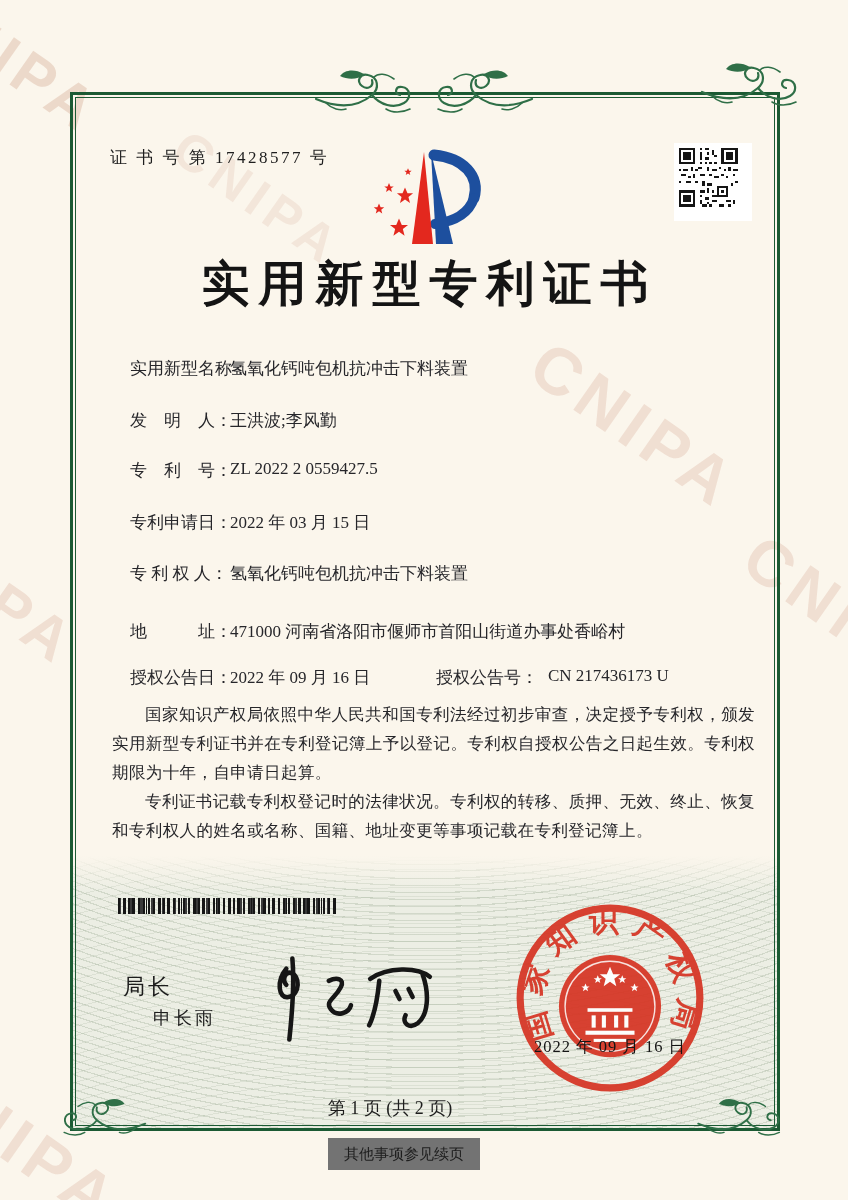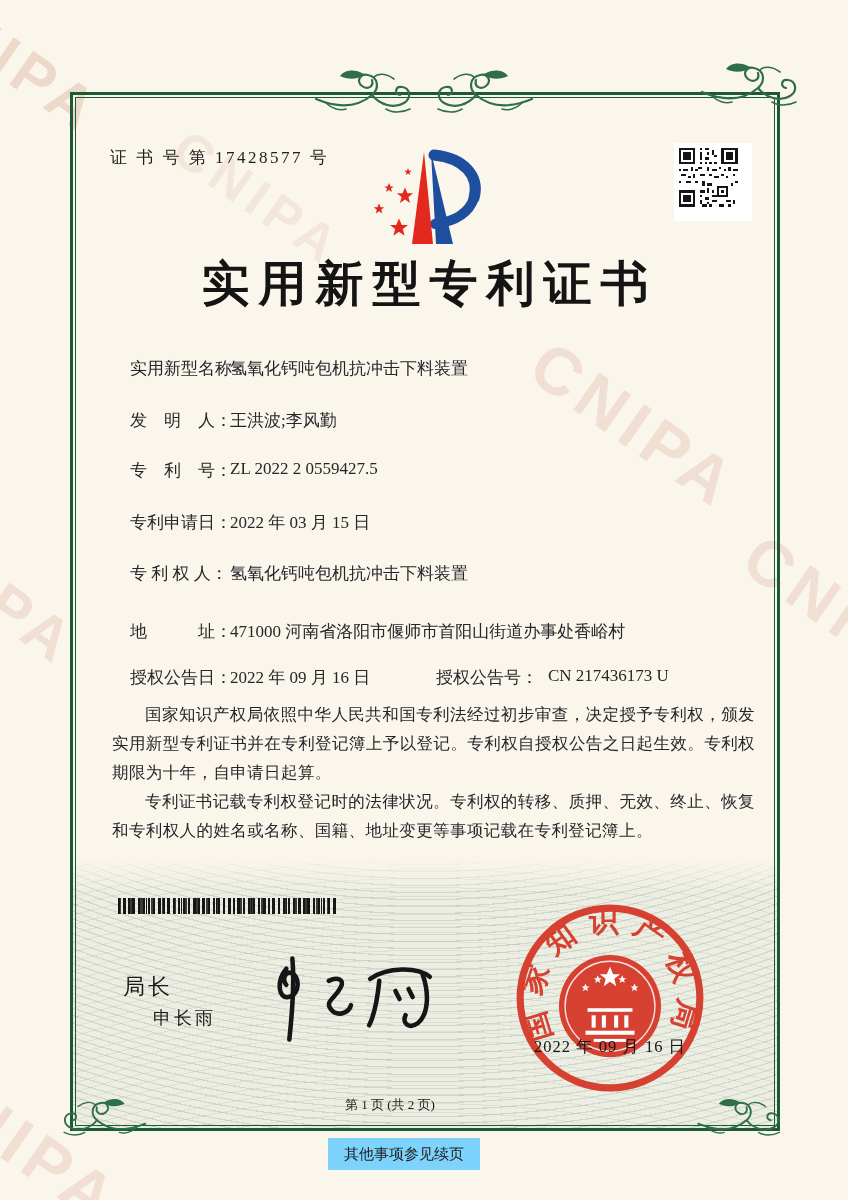--- a/index.html
+++ b/index.html
@@ -65,24 +65,24 @@
       repeating-linear-gradient(90deg,#3a3a3a 0 3px,rgba(0,0,0,0) 3px 11px);
   }
   .officer-title{position:absolute;left:123px;top:972px;font-size:22px;color:#1d1d1d;letter-spacing:3px;}
   .officer-name{position:absolute;left:123px;top:1006px;font-size:18px;color:#1d1d1d;letter-spacing:3px;margin-left:30px;}
   .signature{position:absolute;left:256px;top:948px;width:192px;height:96px;}
   .seal{position:absolute;left:514px;top:902px;width:192px;height:192px;opacity:0.94;}
   .seal-date{
     position:absolute;left:510px;top:1036px;width:200px;text-align:center;
     font-size:16.5px;color:#141414;letter-spacing:1px;
   }
-  .page-num{position:absolute;left:70px;top:1096px;width:640px;text-align:center;font-size:13px;color:#1d1d1d;}
+  .page-num{position:absolute;left:70px;top:1096px;width:640px;text-align:center;font-size:18px;color:#1d1d1d;}
   .cont-box{
     position:absolute;left:328px;top:1138px;width:152px;height:32px;line-height:32px;
-    background:#7dd3fc;text-align:center;font-size:15px;color:#1d1d1d;z-index:3;
+    background:#737373;text-align:center;font-size:15px;color:#1d1d1d;z-index:3;
   }
   .orn{position:absolute;z-index:4;}
   .logo{position:absolute;left:356px;top:140px;width:140px;height:114px;}
   .qr{position:absolute;left:674px;top:143px;width:78px;height:78px;}
 </style>
 </head>
 <body>
 
 <svg width="0" height="0" style="position:absolute">
   <defs>

